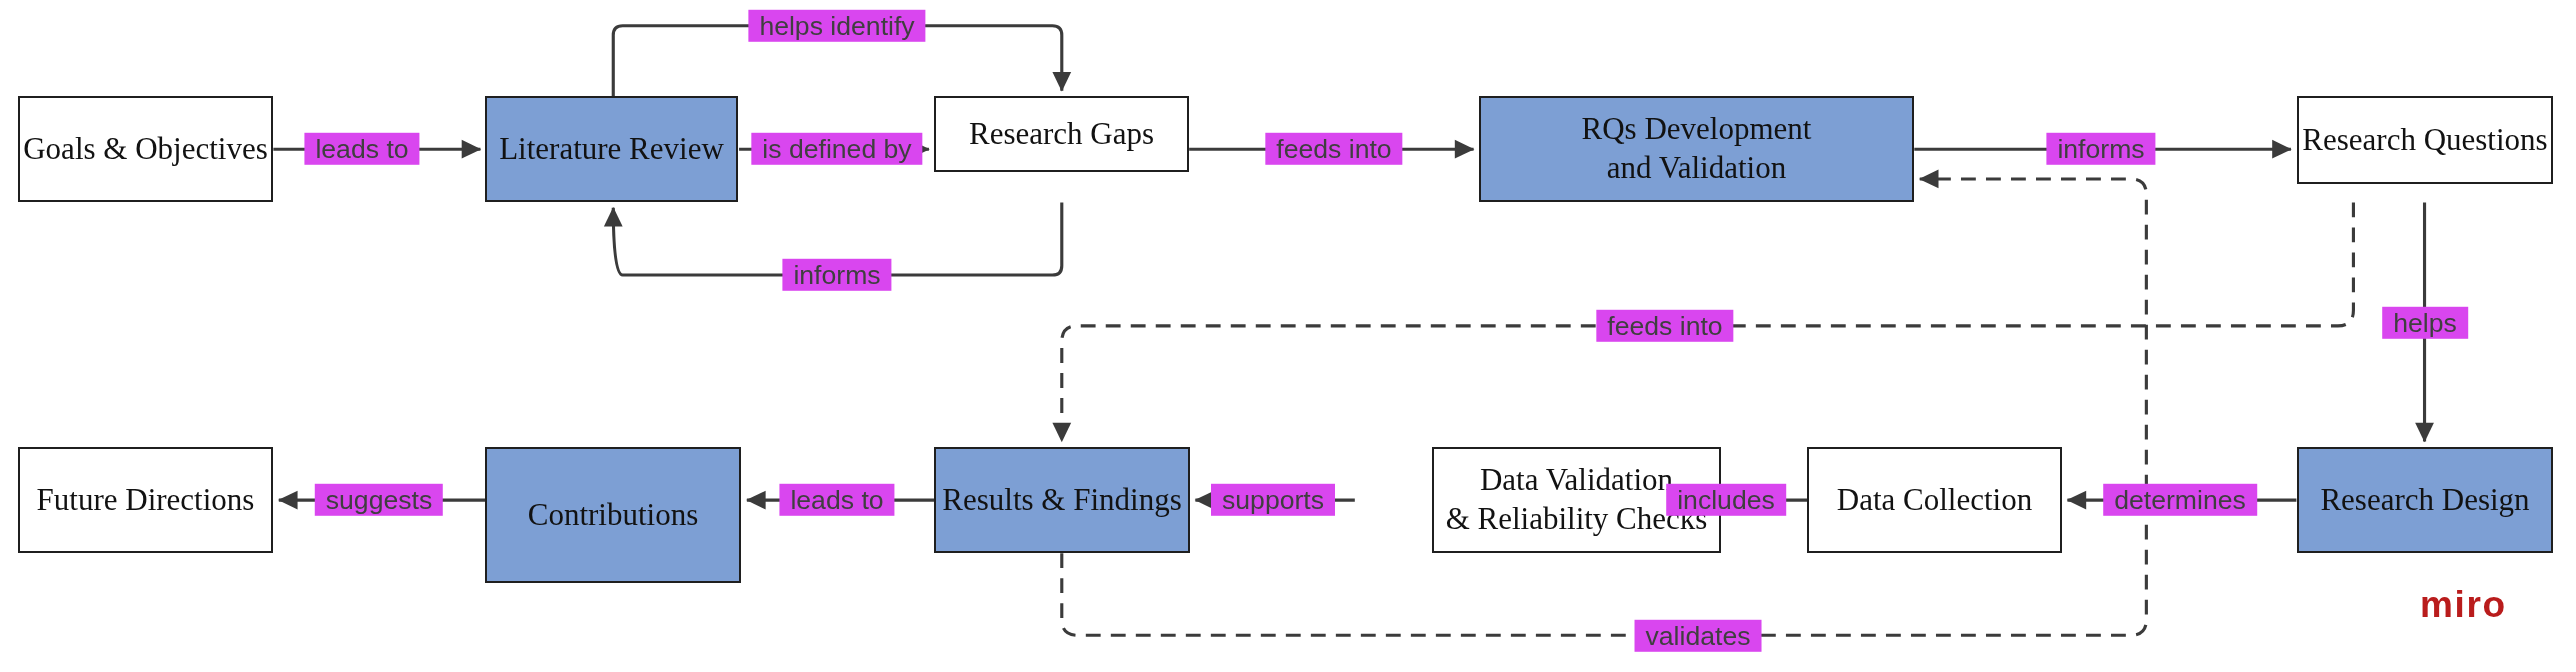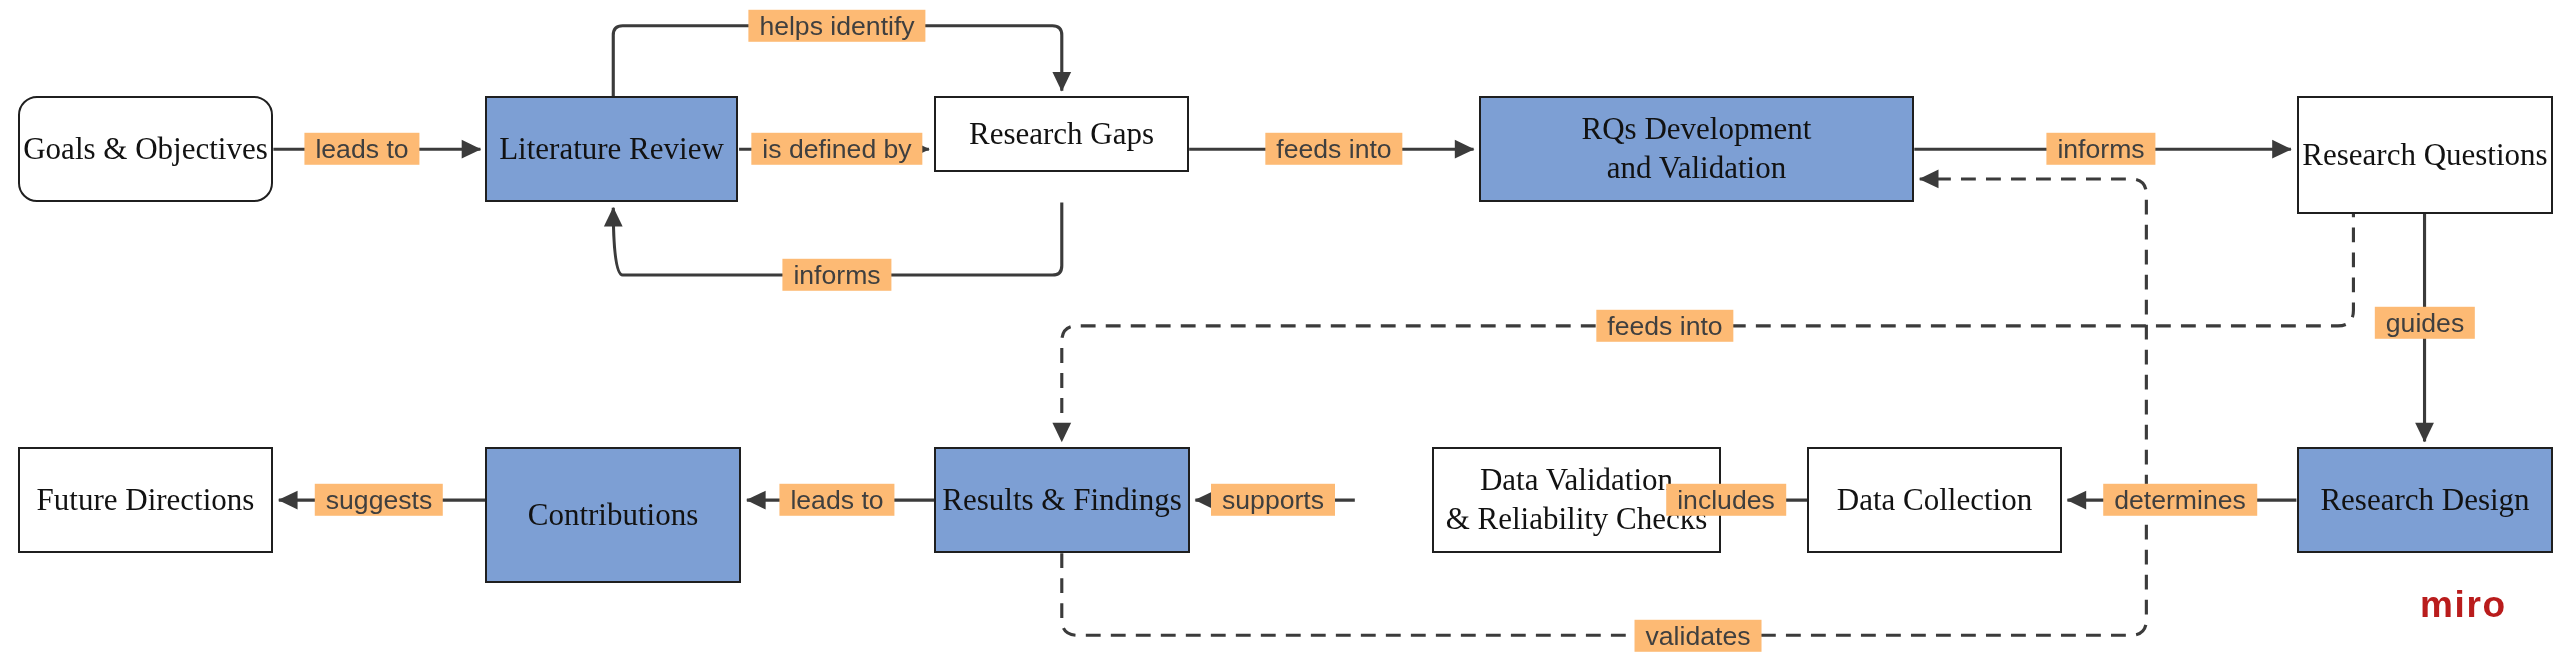--- a/index.html
+++ b/index.html
@@ -28,21 +28,21 @@
     color: #121212;
     font-family: "Liberation Serif", "DejaVu Serif", serif;
     font-size: 31px;
     line-height: 1.25;
     white-space: pre-line;
   }
   .node.blue { background: #7d9fd4; }
   .edge-label {
     position: absolute;
     transform: translate(-50%, -50%);
-    background: #fdba74;
+    background: #d946ef;
     color: #3f3f3f;
     font-size: 26.6px;
     line-height: 1.1;
     padding: 1.6px 11px;
     white-space: nowrap;
   }
   .watermark {
     position: absolute;
     left: 2420px;
     top: 584px;
@@ -81,42 +81,42 @@
       <path d="M1733 640 H1529" marker-end="url(#arr)"></path>
       <path d="M1195 640 H955" marker-end="url(#arr)"></path>
       <path d="M621 640 H356" marker-end="url(#arr)"></path>
 
       <path stroke-dasharray="19 13" d="M3011 259 V397 Q3011 417 2991 417 H1378 Q1358 417 1358 437 V565" marker-end="url(#arr)"></path>
 
       <path stroke-dasharray="19 13" d="M1358 708 V793 Q1358 813 1378 813 H2726 Q2746 813 2746 793 V249 Q2746 229 2726 229 H2456" marker-end="url(#arr)"></path>
     </g>
   </svg>
 
-  <div class="node" style="left:18px;   top:96px; width:255px; height:106px;border-radius:19px;">Goals &amp; Objectives</div>
+  <div class="node" style="left:18px;   top:96px; width:255px; height:106px;">Goals &amp; Objectives</div>
   <div class="node blue" style="left:485px;  top:96px; width:253px; height:106px;">Literature Review</div>
   <div class="node" style="left:934px; top:96px; width:255px; height:76px;">Research Gaps</div>
   <div class="node blue" style="left:1479px; top:96px; width:435px; height:106px;">RQs Development
 and Validation</div>
-  <div class="node" style="left:2297px; top:96px; width:256px; height:118px;">Research Questions</div>
+  <div class="node" style="left:2297px; top:96px; width:256px; height:88px;">Research Questions</div>
 
   <div class="node" style="left:18px;   top:447px; width:255px; height:106px;">Future Directions</div>
   <div class="node blue" style="left:485px;  top:447px; width:256px; height:136px;">Contributions</div>
   <div class="node blue" style="left:934px; top:447px; width:256px; height:106px;">Results &amp; Findings</div>
   <div class="node" style="left:1432px; top:447px; width:289px; height:106px;">Data Validation
 &amp; Reliability Checks</div>
   <div class="node" style="left:1807px; top:447px; width:255px; height:106px;">Data Collection</div>
   <div class="node blue" style="left:2297px; top:447px; width:256px; height:106px;">Research Design</div>
 
   <span class="edge-label" style="left:362px;  top:149px;">leads to</span>
   <span class="edge-label" style="left:837px; top:149px;">is defined by</span>
   <span class="edge-label" style="left:1334px; top:149px;">feeds into</span>
   <span class="edge-label" style="left:2101px; top:149px;">informs</span>
   <span class="edge-label" style="left:837px; top:26px;">helps identify</span>
   <span class="edge-label" style="left:837px; top:275px;">informs</span>
-  <span class="edge-label" style="left:2425px; top:323px;">guides</span>
+  <span class="edge-label" style="left:2425px; top:323px;">helps</span>
   <span class="edge-label" style="left:1665px; top:326px;">feeds into</span>
   <span class="edge-label" style="left:2180px; top:500px;">determines</span>
   <span class="edge-label" style="left:1726px; top:500px;">includes</span>
   <span class="edge-label" style="left:1273px; top:500px;">supports</span>
   <span class="edge-label" style="left:837px; top:500px;">leads to</span>
   <span class="edge-label" style="left:379px;  top:500px;">suggests</span>
   <span class="edge-label" style="left:1698px; top:636px;text-align:center;">validates</span>
 
   <div class="watermark">miro</div>
 

